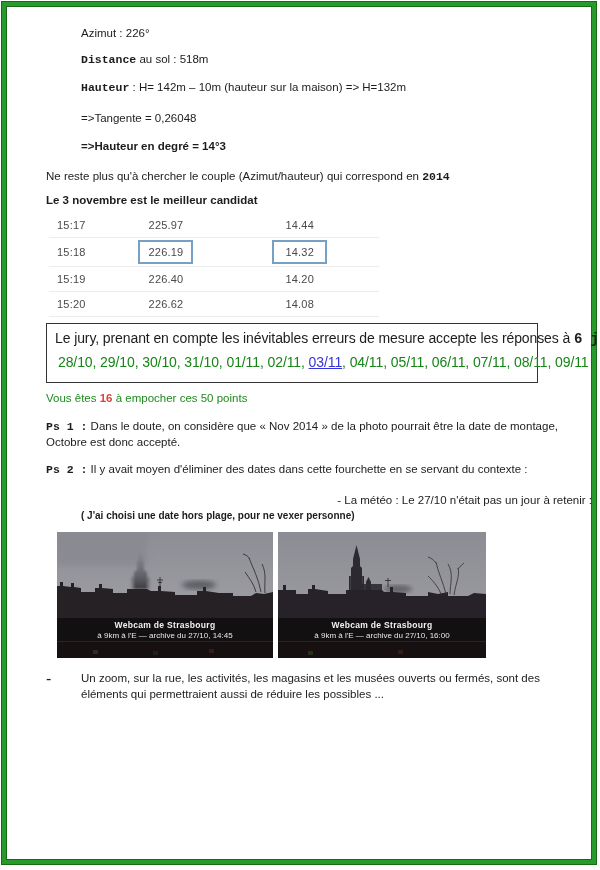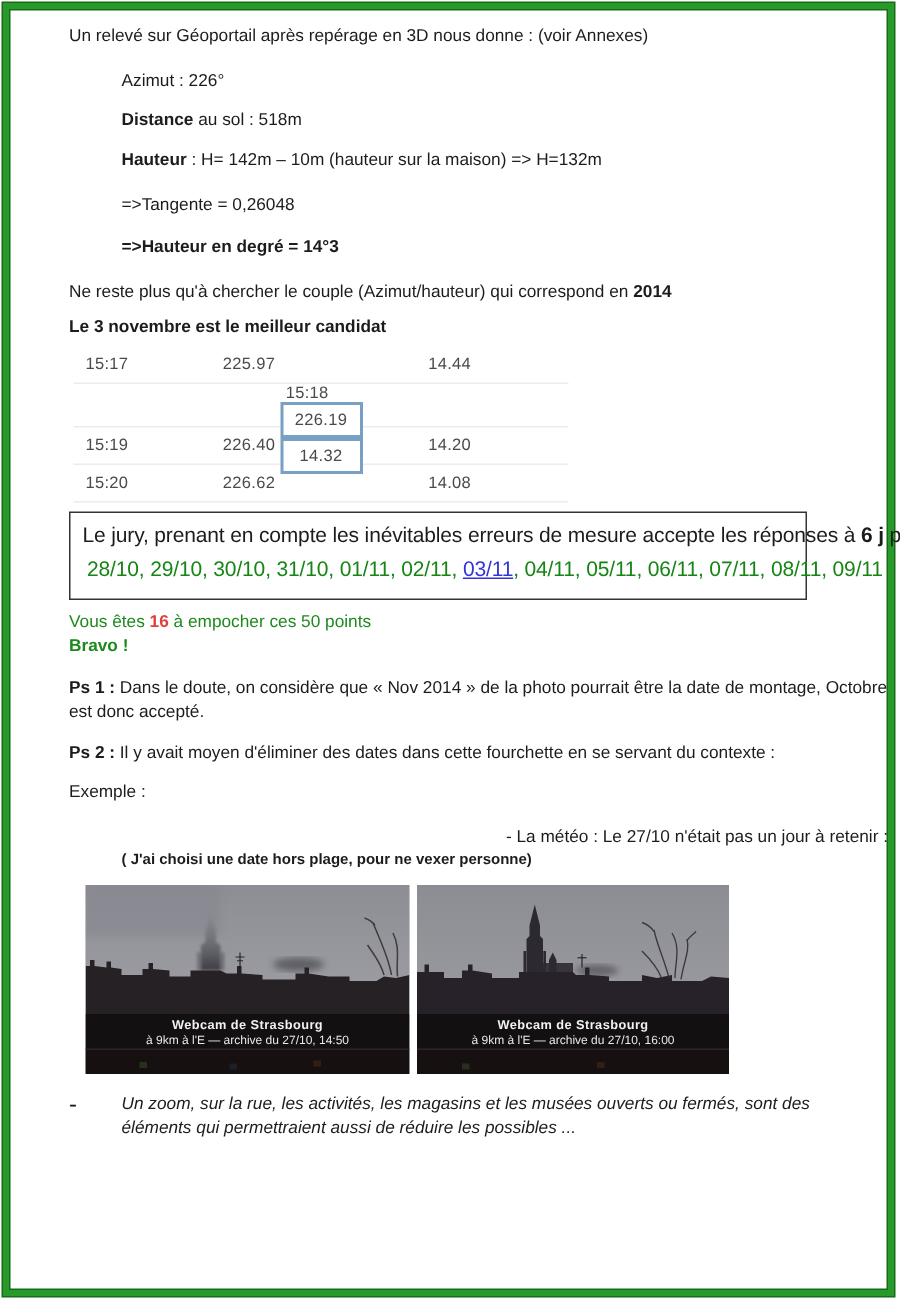--- a/index.html
+++ b/index.html
@@ -8,21 +8,21 @@
     font-family:"Liberation Sans", sans-serif;color:#1c1c1c;
   }
   .page{
     position:absolute;left:2px;top:2px;width:586px;height:854px;
     border:4px solid #28992b;
     box-shadow:0 0 0 1px #176b17, inset 0 0 0 1px #176b17;
     background:#fff;
   }
   .content{position:absolute;inset:0;padding:5px 0 0 40px;}
   p{margin:0;font-size:11.5px;line-height:16px;}
-  .b{font-weight:bold;}
+  .b{font-weight:bold;font-family:Liberation Mono, monospace;}
   .ind{margin-left:35px;}
   #intro{margin-top:5px;}
   #azimut{margin-top:14px;font-weight:normal;}
   #distance{margin-top:10px;}
   #hauteur{margin-top:11px;}
   #tangente{margin-top:14px;}
   #degre{margin-top:12px;font-weight:bold;}
   #search{margin-top:14px;}
   #candidate{margin-top:7px;font-weight:bold;}
 
@@ -60,29 +60,28 @@
   .wc svg{position:absolute;left:0;top:0;}
   .wc-cap{position:absolute;left:0;right:0;top:86px;height:23px;
           background:rgba(14,11,11,0.78);color:#f2f2f2;text-align:center;}
   .wc-title{font-size:8.5px;font-weight:bold;letter-spacing:.3px;margin-top:2px;line-height:10px;}
   .wc-sub{font-size:8px;margin-top:1px;line-height:9px;color:#e8e8e8;}
   .wc-strip{position:absolute;left:0;right:0;top:109px;bottom:0;background:#161010;border-top:1px solid #2a2424;}
   .speck{position:absolute;width:5px;height:4px;opacity:.75;}
 
   .bullet{display:flex;margin-top:12px;}
   .bullet .dash{width:35px;text-align:left;}
-  .bullet .btext{width:500px;font-style:italic;}
+  .bullet .btext{width:500px;}
 </style>
 </head>
 <body>
 
 <div class="page">
   <div class="content">
 
-    <p id="intro">Un relevé sur Géoportail après repérage en 3D nous donne : (voir Annexes)</p>
 
     <p id="azimut" class="ind">Azimut : 226°</p>
 
     <p id="distance" class="ind"><span class="b">Distance</span><span> au sol : 518m</span></p>
 
     <p id="hauteur" class="ind"><span class="b">Hauteur</span><span> : H= 142m – 10m (hauteur sur la maison) =&gt; H=132m</span></p>
 
     <p id="tangente" class="ind">=&gt;Tangente = 0,26048</p>
 
     <p id="degre" class="ind">=&gt;Hauteur en degré = 14°3</p>
@@ -90,21 +89,21 @@
     <p id="search"><span>Ne reste plus qu'à chercher le couple (Azimut/hauteur) qui correspond en </span><span class="b">2014</span></p>
 
     <p id="candidate">Le 3 novembre est le meilleur candidat</p>
 
     <div class="dtable">
       <div class="trow">
         <div class="c1">15:17</div>
         <div class="c2">225.97</div>
         <div class="c3">14.44</div>
       </div>
-      <div class="trow" style="height:28px;flex-direction:column;">
+      <div class="trow" style="height:28px;">
         <div class="c1">15:18</div>
         <div class="c2"><span class="boxed">226.19</span></div>
         <div class="c3"><span class="boxed">14.32</span></div>
       </div>
       <div class="trow">
         <div class="c1">15:19</div>
         <div class="c2">226.40</div>
         <div class="c3">14.20</div>
       </div>
       <div class="trow">
@@ -113,27 +112,25 @@
         <div class="c3">14.08</div>
       </div>
     </div>
 
     <div class="jurybox">
       <p><span>Le jury, prenant en compte les inévitables erreurs de mesure accepte les réponses à </span><span class="b">6 j</span><span> près :</span></p>
       <p class="jdates"><span>28/10, 29/10, 30/10, 31/10, 01/11, 02/11, </span><a class="datelink" href="#">03/11</a><span>, 04/11, 05/11, 06/11, 07/11, 08/11, 09/11</span></p>
     </div>
 
     <p id="winners" class="centerblock"><span>Vous êtes </span><span class="count">16</span><span> à empocher ces 50 points</span></p>
-    <p id="bravo" class="centerblock">Bravo !</p>
 
     <p id="ps1"><span class="b">Ps 1 :</span><span> Dans le doute, on considère que « Nov 2014 » de la photo pourrait être la date de montage, Octobre est donc accepté.</span></p>
 
     <p id="ps2"><span class="b">Ps 2 :</span><span> Il y avait moyen d'éliminer des dates dans cette fourchette en se servant du contexte :</span></p>
 
-    <p id="example">Exemple :</p>
 
     <p id="meteo" class="ind">- La météo : Le 27/10 n'était pas un jour à retenir :</p>
     <p id="aside" class="ind">( J'ai choisi une date hors plage, pour ne vexer personne)</p>
 
     <div class="photos">
 
       <div class="wc left">
         <svg width="216" height="126" viewBox="0 0 216 126">
           <defs>
             <linearGradient id="skyL" x1="0" y1="0" x2="0" y2="1">
@@ -168,21 +165,21 @@
           </g>
           <g stroke="#363134" stroke-width="1" fill="none" opacity="0.9">
             <path d="M204,60 C202,48 196,36 192,26"></path>
             <path d="M208,61 C207,50 210,42 205,32"></path>
             <path d="M199,60 C197,52 192,46 188,40"></path>
             <path d="M193,27 C191,24 189,23 186,22"></path>
           </g>
         </svg>
         <div class="wc-cap">
           <div class="wc-title">Webcam de Strasbourg</div>
-          <div class="wc-sub">à 9km à l'E — archive du 27/10, 14:50</div>
+          <div class="wc-sub">à 9km à l'E — archive du 27/10, 14:45</div>
         </div>
         <div class="wc-strip">
           <div class="speck" style="left:36px;top:8px;background:#2c3b22;"></div>
           <div class="speck" style="left:96px;top:9px;background:#1e2430;"></div>
           <div class="speck" style="left:152px;top:7px;background:#41201a;"></div>
         </div>
       </div>
 
       <div class="wc right">
         <svg width="208" height="126" viewBox="0 0 208 126">

